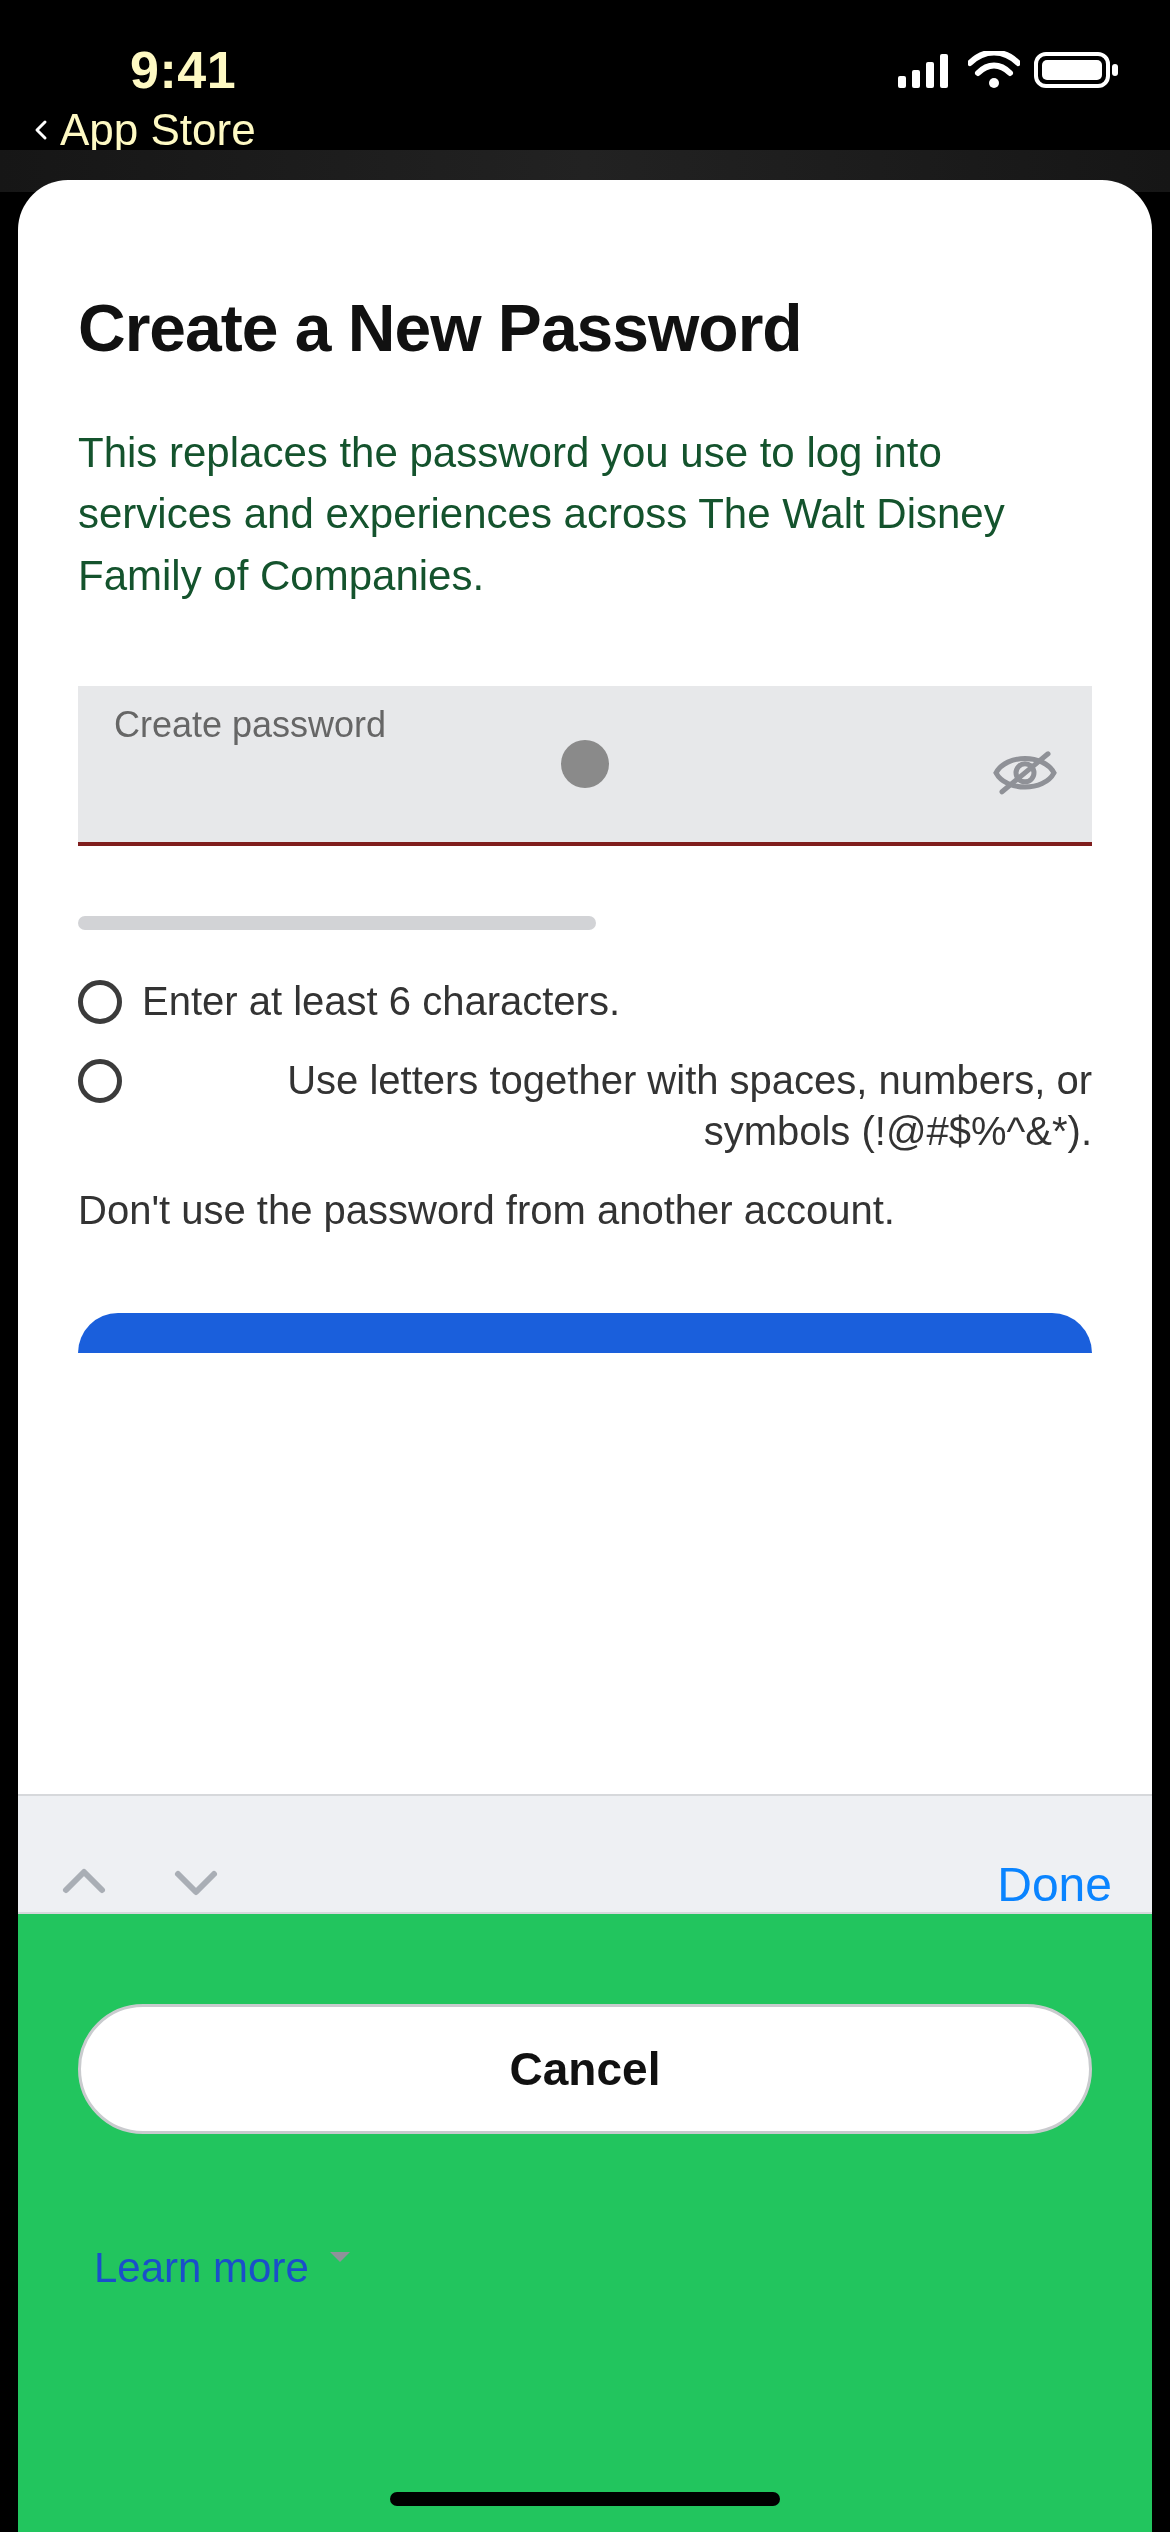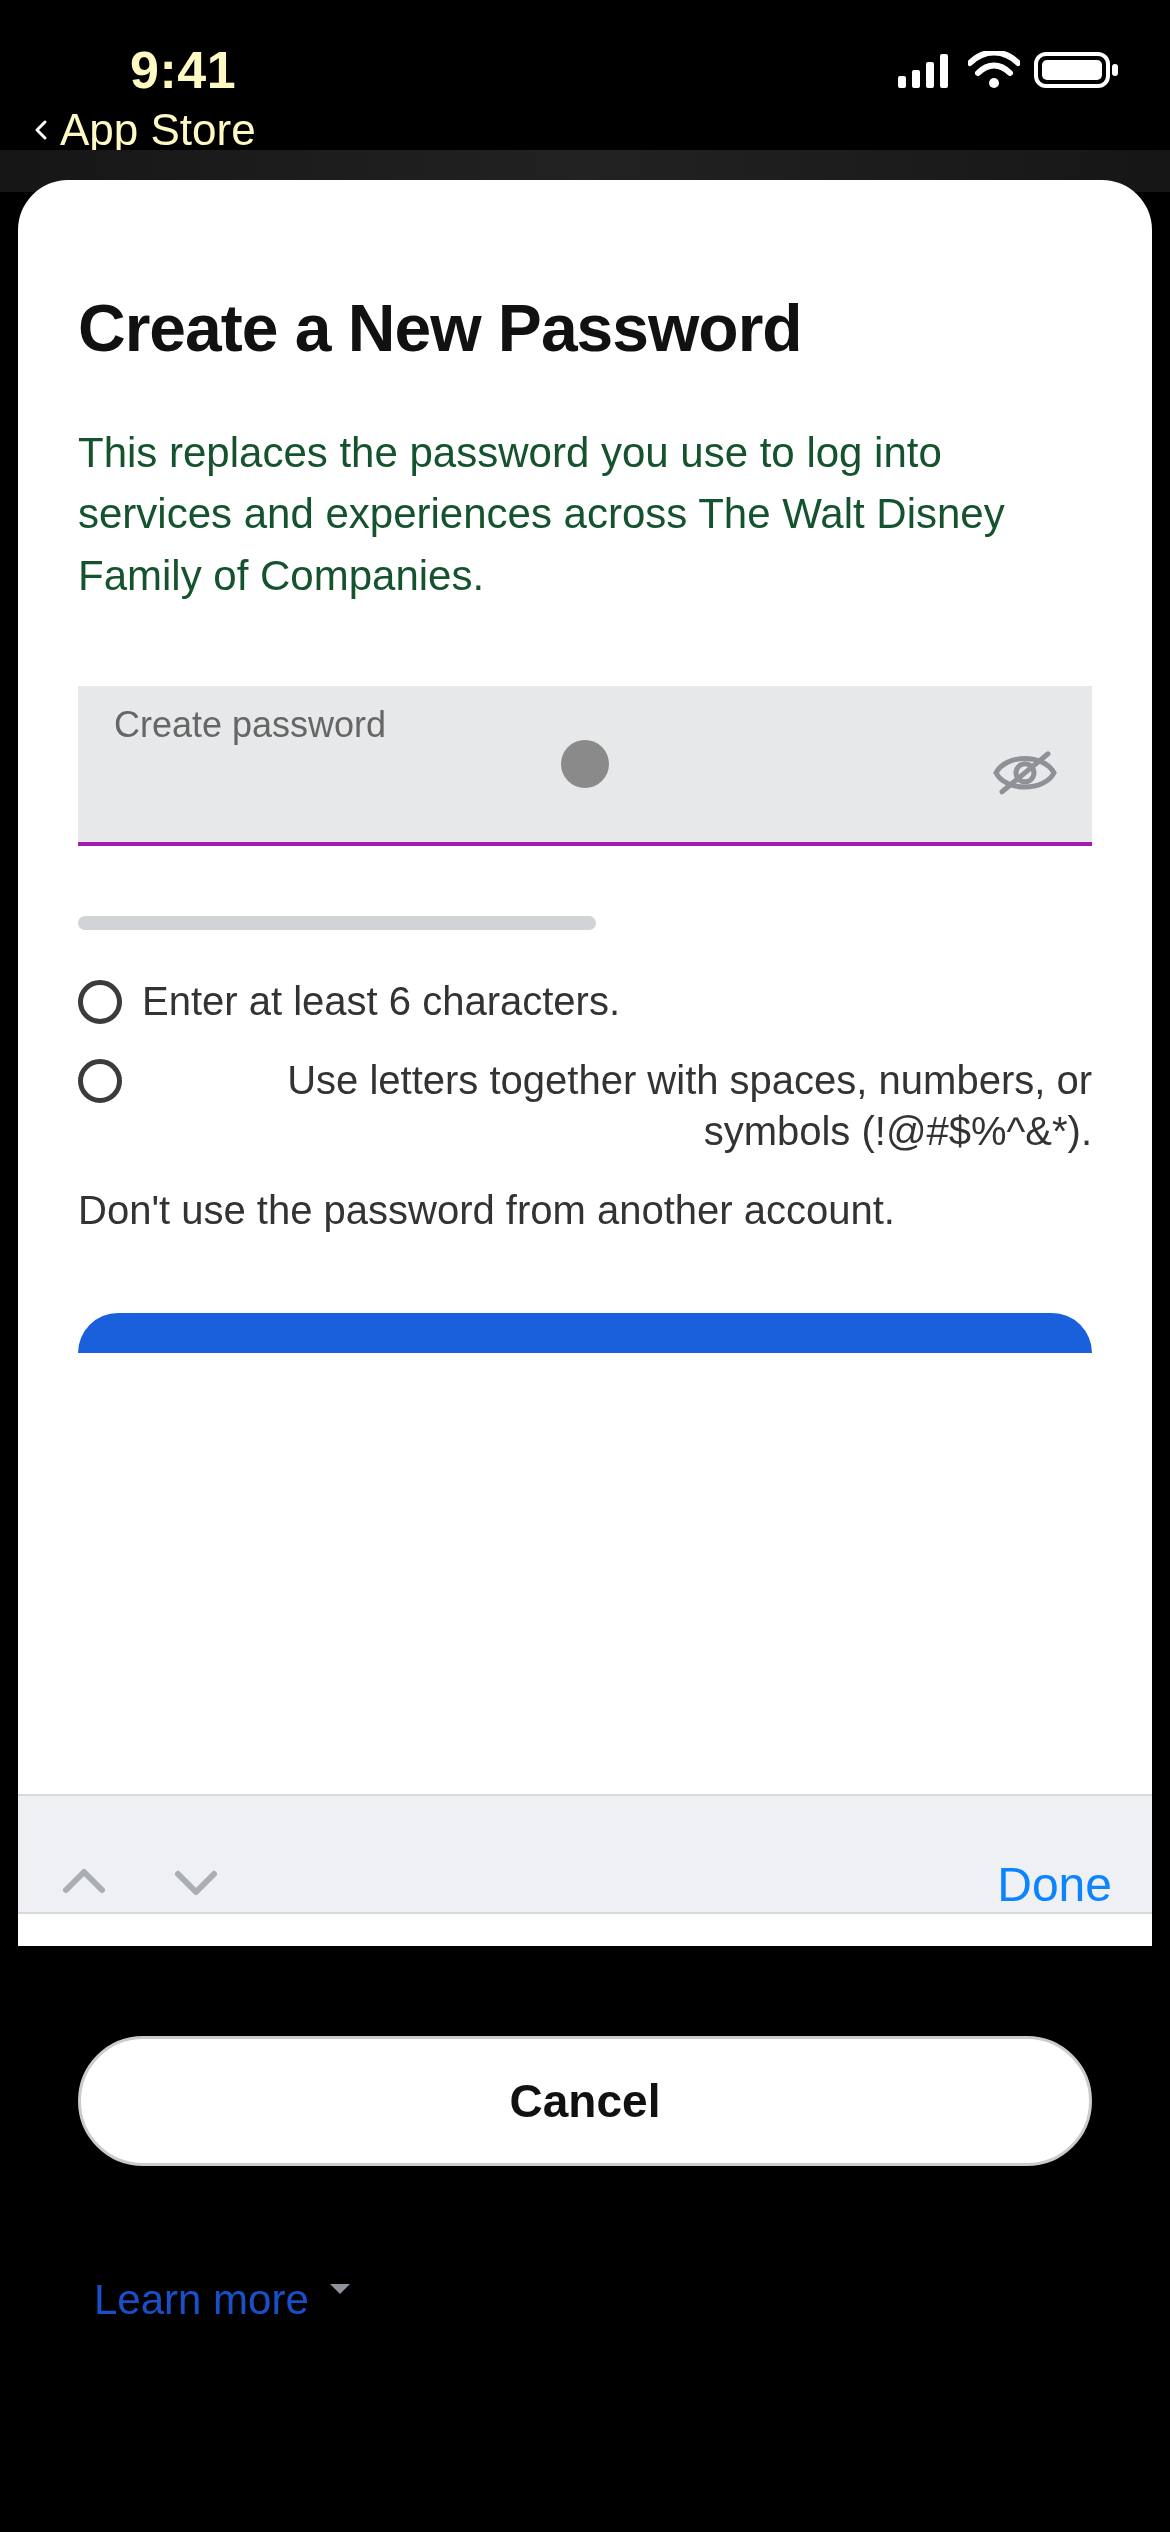--- a/index.html
+++ b/index.html
@@ -12,39 +12,39 @@
   .status-back svg { width: 24px; height: 24px; }
   .status-right { position: absolute; top: 50px; right: 50px; display: flex; align-items: center; gap: 14px; }
   .status-right svg { display: block; }
   
   .backdrop { position: absolute; top: 150px; left: 0; right: 0; height: 42px; background: linear-gradient(90deg,#161616,#222,#161616); }
   
   .sheet { position: absolute; top: 180px; left: 18px; right: 18px; bottom: 0; background: #fff; border-top-left-radius: 50px; border-top-right-radius: 50px; padding: 0; }
   .sheet-inner { position: relative; padding: 110px 60px 0 60px; }
   .title { font-size: 66px; font-weight: 800; color: #111; letter-spacing: -1px; }
   .subtitle { margin-top: 56px; font-size: 42px; line-height: 1.46; color: #14532d; font-weight: 400; }
-  .input-wrap { position: relative; margin-top: 80px; background: #e7e8ea; border-bottom: 4px solid #a21caf; height: 160px; padding: 18px 120px 0 36px; }
+  .input-wrap { position: relative; margin-top: 80px; background: #e7e8ea; border-bottom: 4px solid #7f1d1d; height: 160px; padding: 18px 120px 0 36px; }
   .input-label { font-size: 36px; color: #666; }
   .input-cursor-dot { position: absolute; top: 50%; left: 50%; transform: translate(-50%,-50%); width: 48px; height: 48px; border-radius: 50%; background: #8a8a8a; }
   .input-eye { position: absolute; right: 34px; top: 50%; transform: translateY(-30%); }
   .strength-track { margin-top: 70px; width: 518px; height: 14px; background: #d2d3d6; border-radius: 8px; }
   .reqs { margin-top: 46px; }
   .req { display: flex; align-items: flex-start; gap: 20px; margin-bottom: 28px; text-align: right; }
   .req-circle { flex: 0 0 auto; width: 44px; height: 44px; border: 5px solid #3b3b3b; border-radius: 50%; margin-top: 4px; }
   .req-text { font-size: 40px; color: #333; line-height: 1.28; }
   .note { margin-top: 30px; font-size: 40px; color: #333; }
   
   .primary-btn { margin-top: 80px; height: 40px; background: #1a5fdc; border-radius: 60px 60px 0 0; }
   
   .kb-accessory { position: absolute; left: 0; right: 0; top: 1614px; height: 120px; background: #eef0f3; border-top: 2px solid #d6d8db; border-bottom: 2px solid #d6d8db; display: flex; align-items: flex-end; justify-content: space-between; padding: 0 40px; z-index: 10; }
   .kb-nav { display: flex; gap: 60px; }
   .kb-nav svg { width: 52px; height: 52px; stroke: #a9aeb5; stroke-width: 6; fill: none; stroke-linecap: round; stroke-linejoin: round; }
   .kb-done { font-size: 48px; color: #0a84ff; font-weight: 500; }
   
-  .secondary-area { position: absolute; left: 0; right: 0; top: 1734px; bottom: 0; background: #000000; padding: 90px 60px 16px 60px; margin-top: 32px; }
+  .secondary-area { position: absolute; left: 0; right: 0; top: 1734px; bottom: 0; background: #22c55e; padding: 90px 60px 16px 60px; }
   .cancel-btn { width: 100%; height: 130px; border: 3px solid #c9cbce; border-radius: 80px; background: #fff; display: flex; align-items: center; justify-content: center; font-size: 46px; font-weight: 700; color: #111; }
   .learn-more { margin-top: 110px; display: inline-flex; align-items: flex-start; gap: 18px; font-size: 42px; color: #1a4fca; font-weight: 500; margin-left: 16px;}
   .learn-more svg { width: 26px; height: 26px; fill: #8e929a; }
   
   .home-indicator { position: absolute; bottom: 26px; left: 50%; transform: translateX(-50%); width: 390px; height: 14px; background: #000; border-radius: 10px; }
 </style>
 </head>
 <body>
 
 <div class="device">

